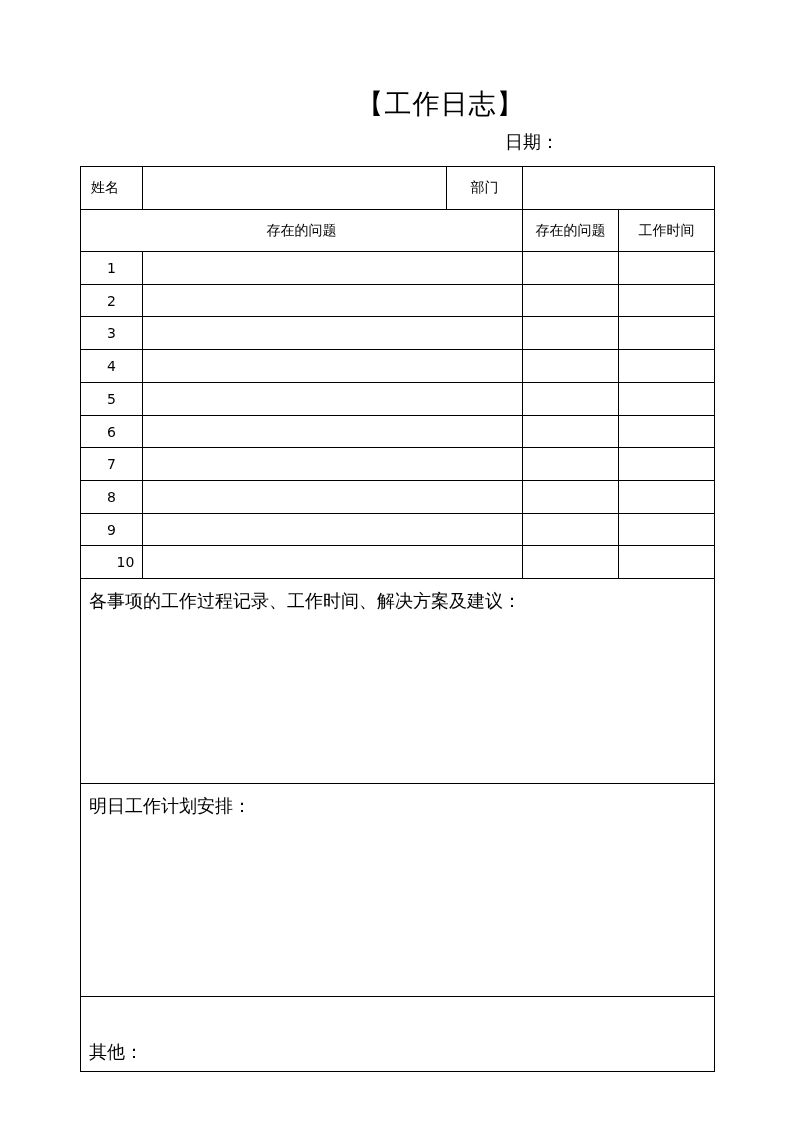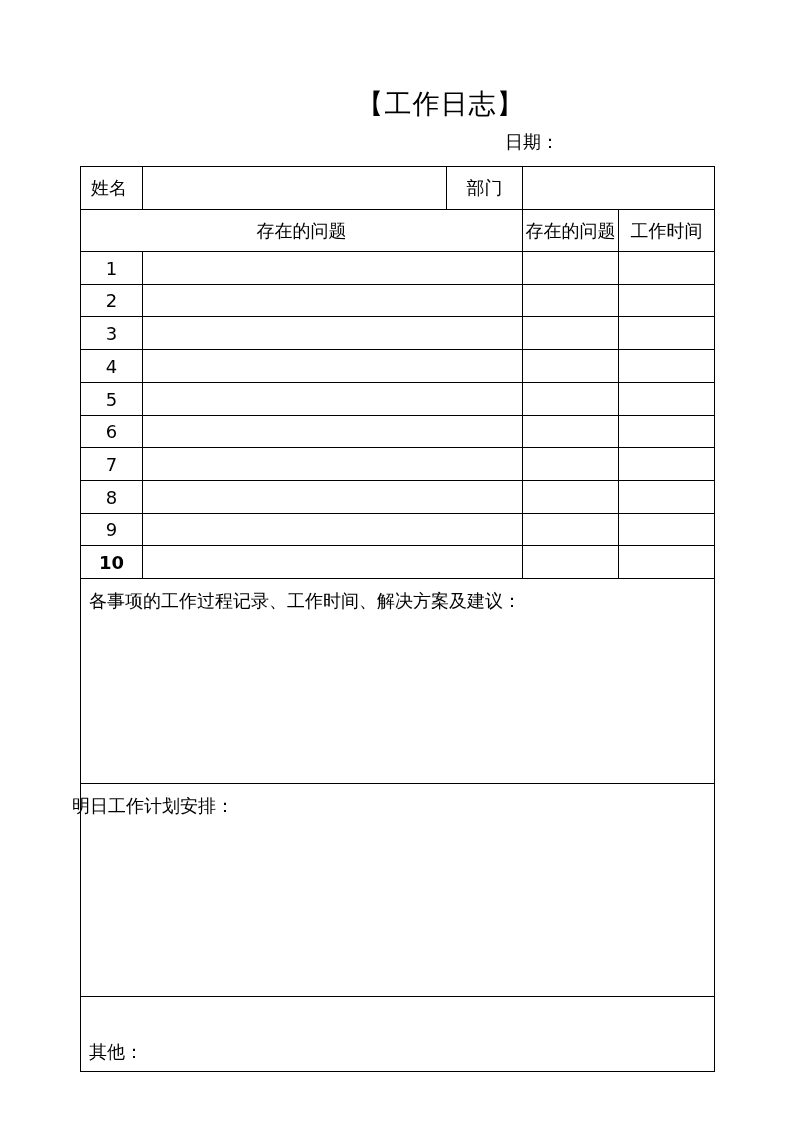--- a/index.html
+++ b/index.html
@@ -1,19 +1,19 @@
 <!DOCTYPE html>
 <html><head>
 <meta charset="utf-8">
 <style>
   html, body { margin: 0; padding: 0; background: #ffffff; }
   body { width: 793px; height: 1122px; position: relative; font-family: "DejaVu Sans", "Liberation Sans", sans-serif; color: #000; overflow: hidden; }
   .title { position: absolute; left: 0; width: 793px; top: 84px; text-align: center; font-size: 27px; line-height: 40px; letter-spacing: 1px; padding-left: 44px; }
   .date { position: absolute; left: 505px; top: 130px; font-size: 18px; line-height: 24px; }
-  .cell { position: absolute; box-sizing: border-box; font-size: 18px; }
+  .cell { position: absolute; box-sizing: border-box; font-size: 14px; }
   .line-h { position: absolute; height: 1px; background: #000; }
   .line-v { position: absolute; width: 1px; background: #000; }
   .center { display: flex; align-items: center; justify-content: center; }
   .label-left { display: flex; align-items: center; padding-left: 10px; }
   .block-label { padding: 10px 0 0 8px; font-size: 18px; line-height: 24px; }
   .input-area { position: absolute; box-sizing: border-box; }
 </style>
 </head>
 <body>
 
@@ -89,28 +89,28 @@
       <div class="cell " style="left: 523px; top: 448px; width: 95px; height: 32px;"></div>
       <div class="cell " style="left: 619px; top: 448px; width: 95px; height: 32px;"></div>
       <div class="cell center" style="left: 81px; top: 481px; width: 61px; height: 32px;">8</div>
       <div class="cell " style="left: 143px; top: 481px; width: 379px; height: 32px;"></div>
       <div class="cell " style="left: 523px; top: 481px; width: 95px; height: 32px;"></div>
       <div class="cell " style="left: 619px; top: 481px; width: 95px; height: 32px;"></div>
       <div class="cell center" style="left: 81px; top: 514px; width: 61px; height: 31px;">9</div>
       <div class="cell " style="left: 143px; top: 514px; width: 379px; height: 31px;"></div>
       <div class="cell " style="left: 523px; top: 514px; width: 95px; height: 31px;"></div>
       <div class="cell " style="left: 619px; top: 514px; width: 95px; height: 31px;"></div>
-      <div class="cell center" style="left: 81px; top: 546px; width: 61px; height: 32px; font-weight: bold;">10</div>
+      <div class="cell center" style="left: 95px; top: 546px; width: 61px; height: 32px;">10</div>
       <div class="cell " style="left: 143px; top: 546px; width: 379px; height: 32px;"></div>
       <div class="cell " style="left: 523px; top: 546px; width: 95px; height: 32px;"></div>
       <div class="cell " style="left: 619px; top: 546px; width: 95px; height: 32px;"></div>
     </div>
 
   <div class="input-area" style="left:81px;top:579px;width:633px;height:204px;">
     <div class="block-label">各事项的工作过程记录、工作时间、解决方案及建议：</div>
   </div>
-  <div class="input-area" style="left:64px;top:784px;width:633px;height:212px;font-family:Liberation Serif, serif;">
+  <div class="input-area" style="left:81px;top:784px;width:633px;height:212px;font-family:Liberation Serif, serif;">
     <div class="block-label">明日工作计划安排：</div>
   </div>
   <div class="input-area" style="left:81px;top:1030px;width:633px;height:74px;">
     <div class="block-label">其他：</div>
   </div>
 </div>
 
 </body></html>

